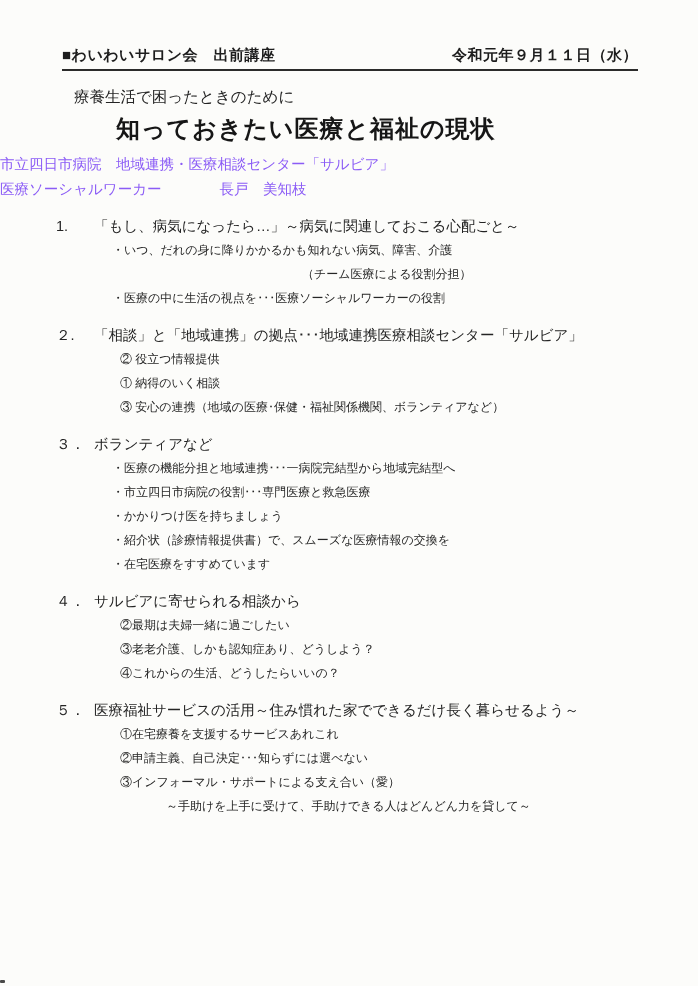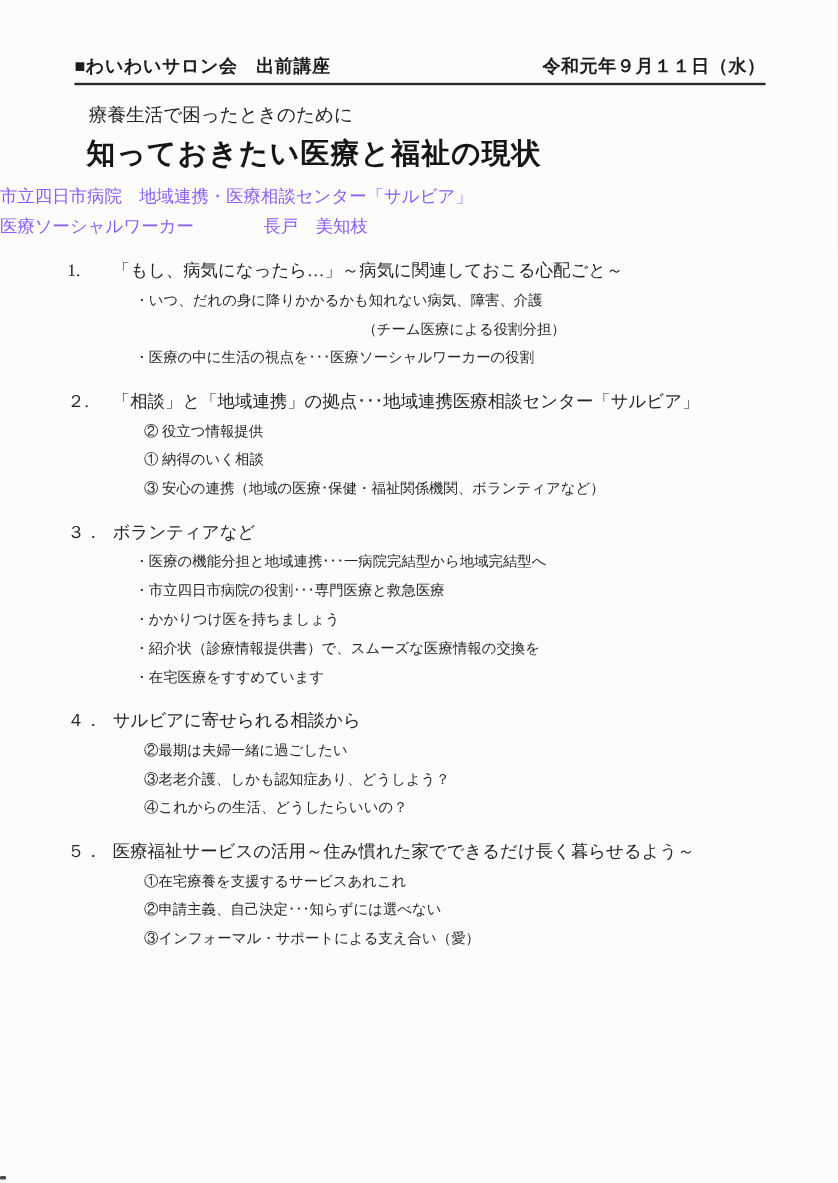--- a/index.html
+++ b/index.html
@@ -7,21 +7,21 @@
     padding: 0;
     background: #e8e8e8;
   }
   .page {
     position: relative;
     width: 698px;
     height: 986px;
     margin: 0 auto;
     background: #fcfcfa;
     color: #262626;
-    font-family: Liberation Serif, serif;
+    font-family: Liberation Sans, sans-serif;
     overflow: hidden;
   }
 
   
   .header {
     position: absolute;
     top: 46px;
     left: 62px;
     width: 576px;
     display: flex;
@@ -44,21 +44,21 @@
     width: 698px;
   }
   .lead-in {
     margin-left: 74px;
     font-size: 15.5px;
     line-height: 22px;
     color: #242424;
   }
   .doc-title {
     margin-top: 5px;
-    margin-left: 72px;
+    margin-left: 116px;
     font-size: 24px;
     font-weight: bold;
     letter-spacing: 1px;
     line-height: 32px;
     color: #161616;
     white-space: nowrap;
   }
   .org-line, .presenter-line {
     margin-right: 37px;
     text-align: left;
@@ -172,18 +172,19 @@
     </section>
 
     <section class="sec">
       <div class="sec-head">
         <span class="sec-num">５．</span>
         <span class="sec-title">医療福祉サービスの活用～住み慣れた家でできるだけ長く暮らせるよう～</span>
       </div>
       <div class="line ind-circle">①在宅療養を支援するサービスあれこれ</div>
       <div class="line ind-circle">②申請主義、自己決定･･･知らずには選べない</div>
       <div class="line ind-circle">③インフォーマル・サポートによる支え合い（愛）</div>
+      <div class="line ind-deep">～手助けを上手に受けて、手助けできる人はどんどん力を貸して～</div>
     </section>
 
   </div>
 
   <div class="speck"></div>
 </div>
 
 </body></html>

